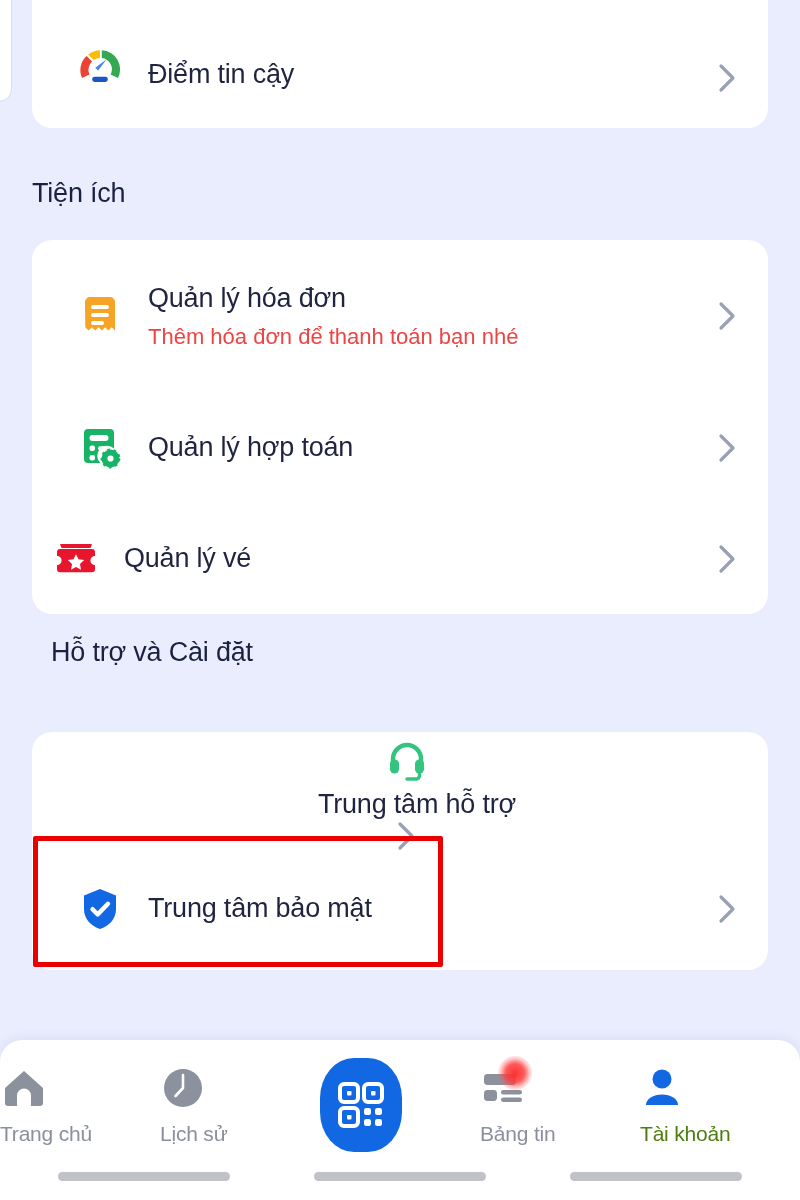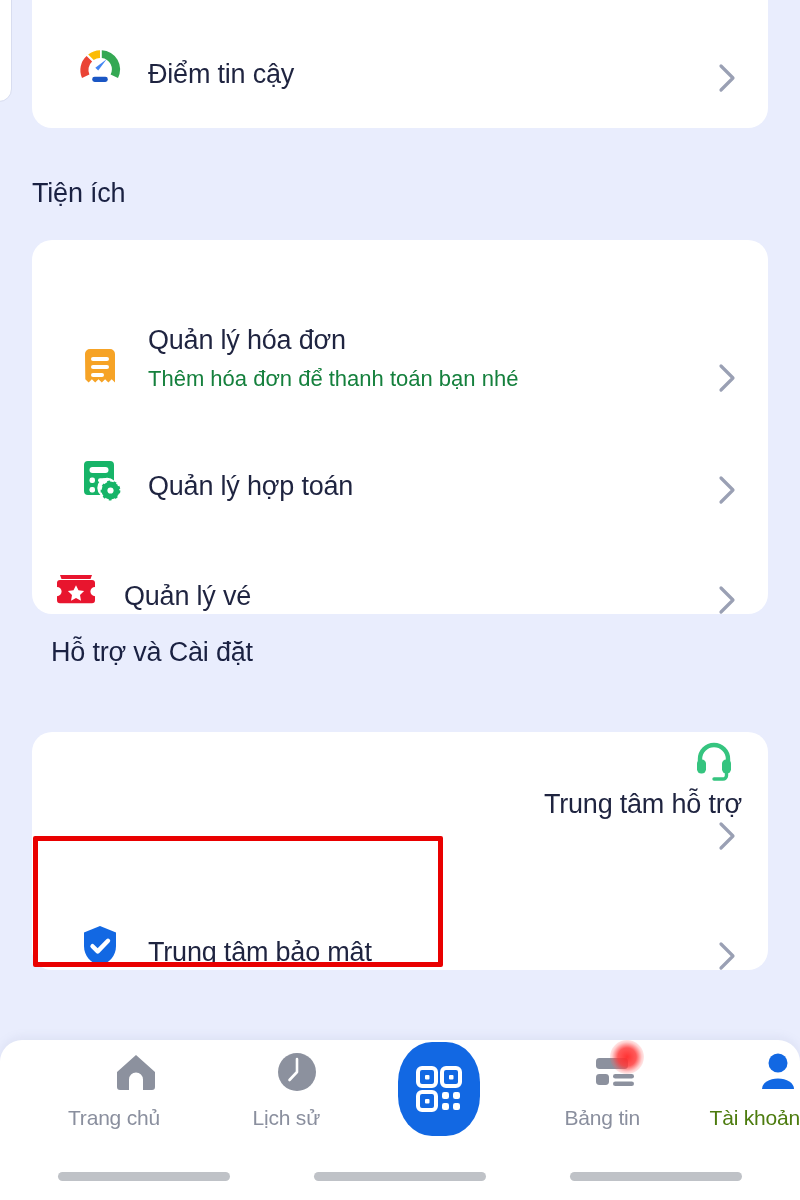--- a/index.html
+++ b/index.html
@@ -37,21 +37,21 @@
     position:absolute;
     left:32px;
     width:736px;
     background:#ffffff;
     border-radius:20px;
   }
 
   .row {
     position:relative;
     display:flex;
-    align-items:flex-end;
+    align-items:center;
     height:100%;
     padding:0 26px 0 40px;
   }
   .row-icon {
     width:56px;
     flex:0 0 56px;
     display:flex;
     align-items:center;
     justify-content:center;
   }
@@ -63,21 +63,21 @@
     justify-content:center;
   }
   .row-title {
     font-size:27px;
     color:#1f2440;
     letter-spacing:-0.2px;
     line-height:1.25;
   }
   .row-sub {
     font-size:22px;
-    color:#15803d;
+    color:#ef4444;
     margin-top:7px;
     line-height:1.25;
   }
   .chev {
     flex:0 0 auto;
     width:28px; height:28px;
     display:flex; align-items:center; justify-content:center;
   }
   .chev svg { display:block; }
 
@@ -116,23 +116,23 @@
     left:0; top:0;
     width:800px; height:126px;
     display:flex;
     align-items:center;
   }
   .nav-item {
     flex:1 1 20%;
     height:126px;
     display:flex;
     flex-direction:column;
-    align-items:flex-end;
+    align-items:flex-start;
     justify-content:flex-start;
-    padding-top:6px;
+    padding-top:22px;
     position:relative;
   }
   .nav-icon {
     height:52px;
     display:flex;
     align-items:center;
     justify-content:center;
     position:relative;
   }
   .nav-label {

